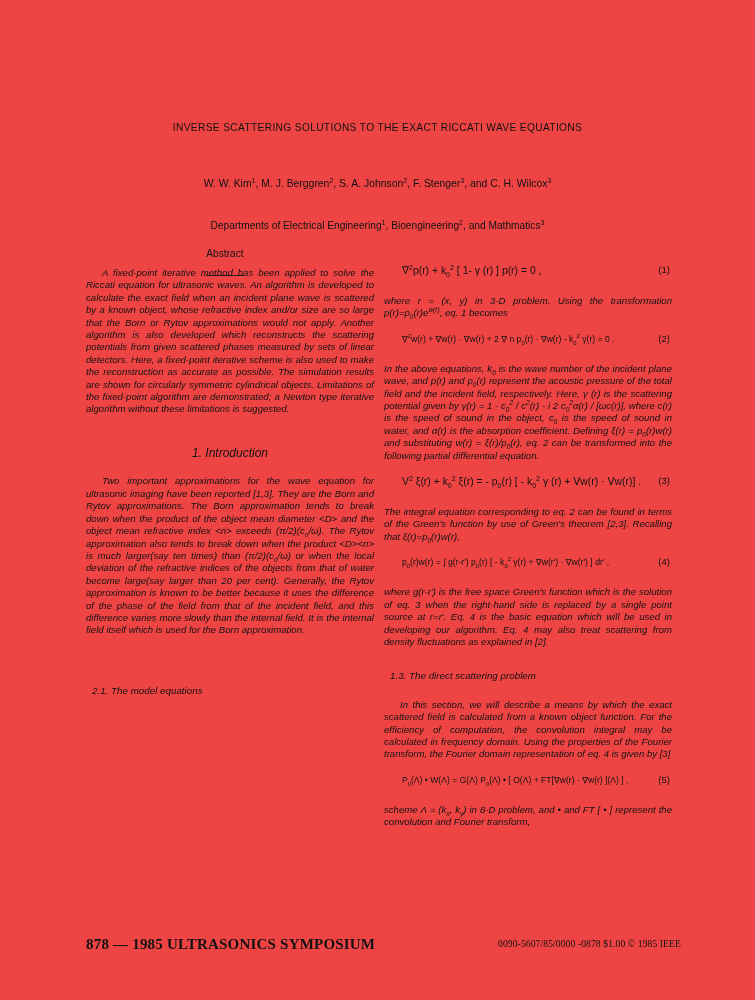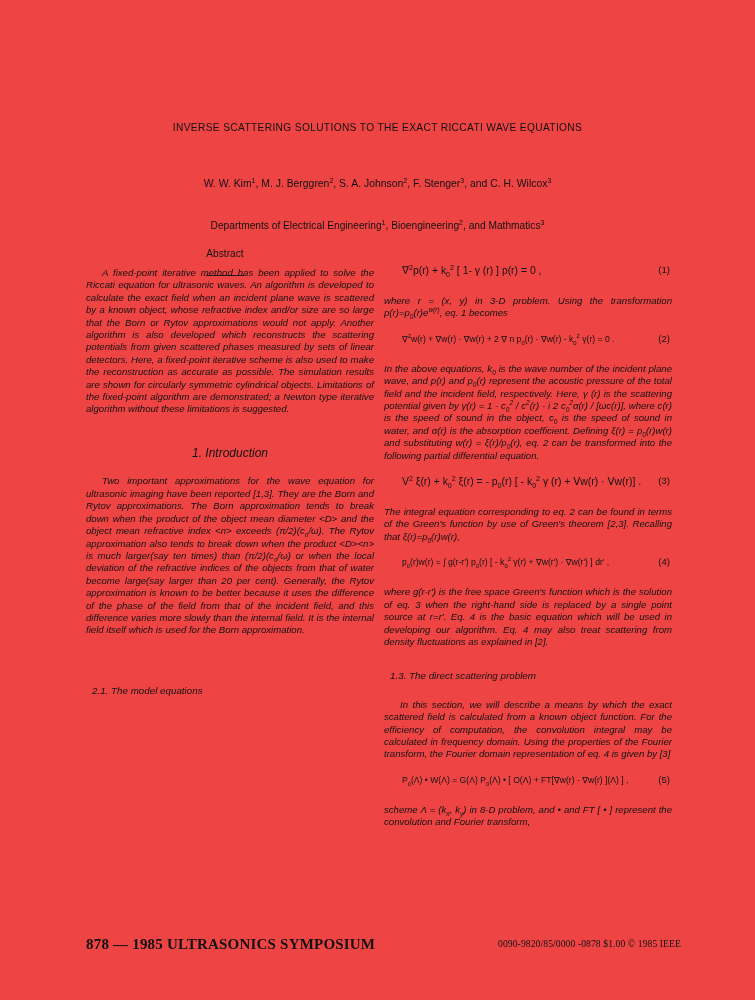--- a/index.html
+++ b/index.html
@@ -247,15 +247,15 @@
       <span class="eq-body">P<sub>0</sub>(Λ) • W(Λ) = G(Λ) P<sub>0</sub>(Λ) • [ O(Λ) + FT[<span class="nab">∇</span>w(r) · <span class="nab">∇</span>w(r) ](Λ) ] ,</span>
       <span class="eq-num">(5)</span>
     </div>
 
     <div class="spacer-sm"></div>
 
     <p class="para noindent"><span>scheme Λ = (k</span><sub>x</sub><span>, k</span><sub>y</sub><span>) in 8-D problem, and • and FT [ • ] represent the convolution and Fourier transform,</span></p>
   </div>
 
   <div class="footer-left">878 — 1985 ULTRASONICS SYMPOSIUM</div>
-  <div class="footer-right">0090-9820/85/0000 -0878 $1.00 © 1985 IEEE</div>
+  <div class="footer-right">0090-5607/85/0000 -0878 $1.00 © 1985 IEEE</div>
 
 </div>
 
 </body></html>

